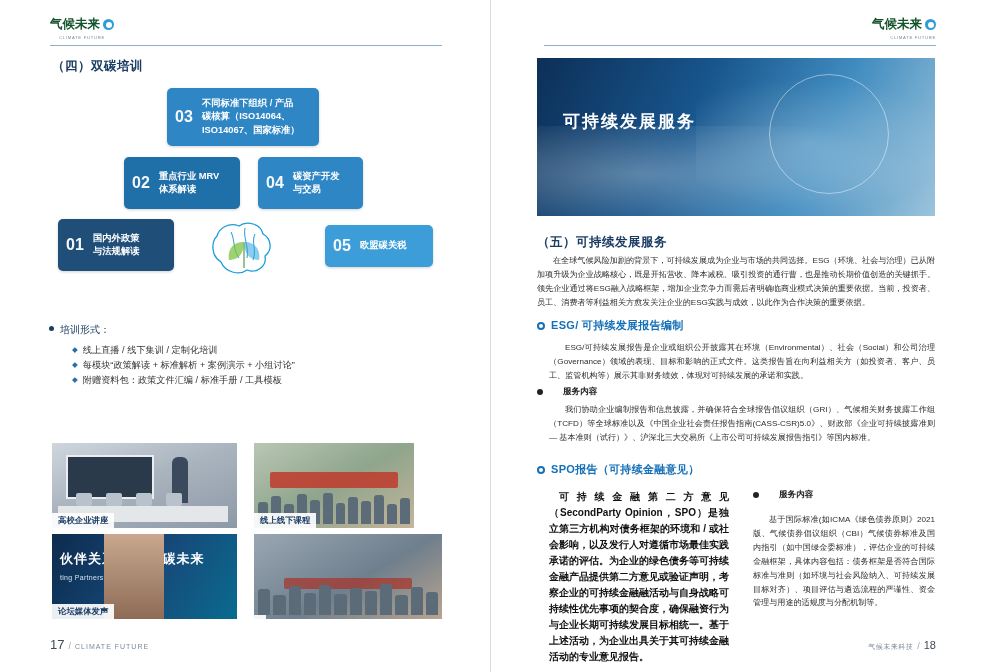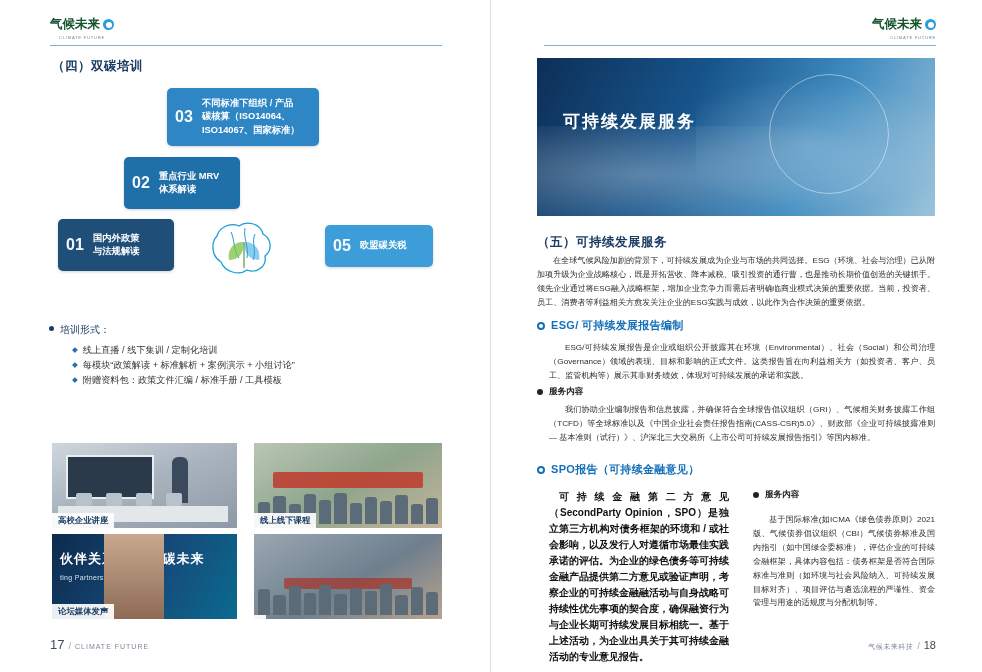--- a/index.html
+++ b/index.html
@@ -68,21 +68,21 @@
   .bl-item { font-size:9.2px; color:#333; line-height:1.62; display:flex; }
   .bl-mark { color:#2b6ca3; margin-right:5px; font-size:7.5px; line-height:1.9;}
 
   
   .photo { position:absolute; overflow:hidden; }
   .cap {
     position:absolute; left:0; bottom:0; background:rgba(255,255,255,.92);
     font-size:8.4px; color:#1b3c63; padding:2px 6px; font-weight:bold;
   }
   .ph1 { left:52px; top:443px; width:185px; height:85px; }
-  .ph2 { left:254px; top:443px; width:188px; height:85px; }
+  .ph2 { left:254px; top:443px; width:160px; height:85px; }
   .ph3 { left:52px; top:534px; width:185px; height:85px; }
   .ph4 { left:254px; top:534px; width:188px; height:85px; }
 
   .p1bg { background:linear-gradient(160deg,#cfd6dd 0%,#aab4bf 45%,#8d99a6 100%); }
   .p2bg { background:linear-gradient(150deg,#b9c6b4 0%,#8fa58c 50%,#c4b59a 100%); }
   .p3bg { background:linear-gradient(120deg,#0d2b4e 0%,#164a7a 55%,#0a6b8f 100%); }
   .p4bg { background:linear-gradient(150deg,#9aa7b3 0%,#6f7f8d 55%,#b9a48f 100%); }
 
   .p3-text { position:absolute; left:8px; top:16px; color:#fff; font-size:13px; font-weight:bold; letter-spacing:1px;}
   .p3-sub { position:absolute; left:8px; top:40px; color:#cfe3f2; font-size:7px; letter-spacing:.3px;}
@@ -121,21 +121,21 @@
 
   .r-title { position:absolute; left:46px; top:234px; }
   .body-p { font-size:8.1px; line-height:1.72; color:#2d2d2d; text-align:justify; }
   .r-intro { position:absolute; left:46px; top:254px; width:398px; text-indent:16px; }
 
   .blue-head {
     display:flex; align-items:center; gap:6px;
     font-size:11px; font-weight:bold; color:#1670b8; letter-spacing:.3px;
   }
   .bh-dot { width:8px;height:8px;border-radius:50%; border:2px solid #1670b8; display:inline-block;}
-  .dark-head { display:flex; align-items:center; gap:6px; font-size:8.6px; font-weight:bold; color:#222; }
+  .dark-head { display:flex; align-items:center; gap:20px; font-size:8.6px; font-weight:bold; color:#222; }
   .dh-dot { width:6px;height:6px;border-radius:50%; background:#222; display:inline-block;}
 
   .h-esg { position:absolute; left:46px; top:318px; }
   .p-esg { position:absolute; left:58px; top:341px; width:386px; text-indent:16px; }
   .h-svc1{ position:absolute; left:46px; top:386px; }
   .p-svc1{ position:absolute; left:58px; top:403px; width:386px; text-indent:16px; }
 
   .h-spo { position:absolute; left:46px; top:462px; }
   .col-l { position:absolute; left:58px; top:489px; width:180px; }
   .col-r { position:absolute; left:262px; top:489px; width:182px; }
@@ -172,20 +172,25 @@
     <div class="flowbox fb2">
       <span class="flow-num">02</span>
       <span class="flow-txt" style="white-space:pre-line">重点行业 MRV
 体系解读</span>
     </div>
     <div class="flowbox fb3">
       <span class="flow-num">03</span>
       <span class="flow-txt" style="white-space:pre-line">不同标准下组织 / 产品
 碳核算（ISO14064、
 ISO14067、国家标准）</span>
+    </div>
+    <div class="flowbox fb4">
+      <span class="flow-num">04</span>
+      <span class="flow-txt" style="white-space:pre-line">碳资产开发
+与交易</span>
     </div>
     <div class="flowbox fb5">
       <span class="flow-num">05</span>
       <span class="flow-txt" style="white-space:pre-line">欧盟碳关税</span>
     </div>
 
     <svg class="brainart" viewBox="0 0 80 72">
       <path d="M12 24 C6 30 6 44 16 50 C20 60 34 64 42 58 C52 62 62 54 60 44 C68 38 66 26 58 22 C56 12 42 8 34 14 C24 10 14 16 12 24 Z" fill="none" stroke="#1b9dd9" stroke-width="1.3"></path>
       <path d="M26 20 C30 28 28 38 34 46 M40 16 C38 26 44 34 42 46 M50 22 C46 30 52 38 48 48" fill="none" stroke="#1b9dd9" stroke-width="1"></path>
       <path d="M38 30 C28 30 22 38 24 48 C34 48 40 40 38 30 Z" fill="#7dc242" opacity=".75"></path>

